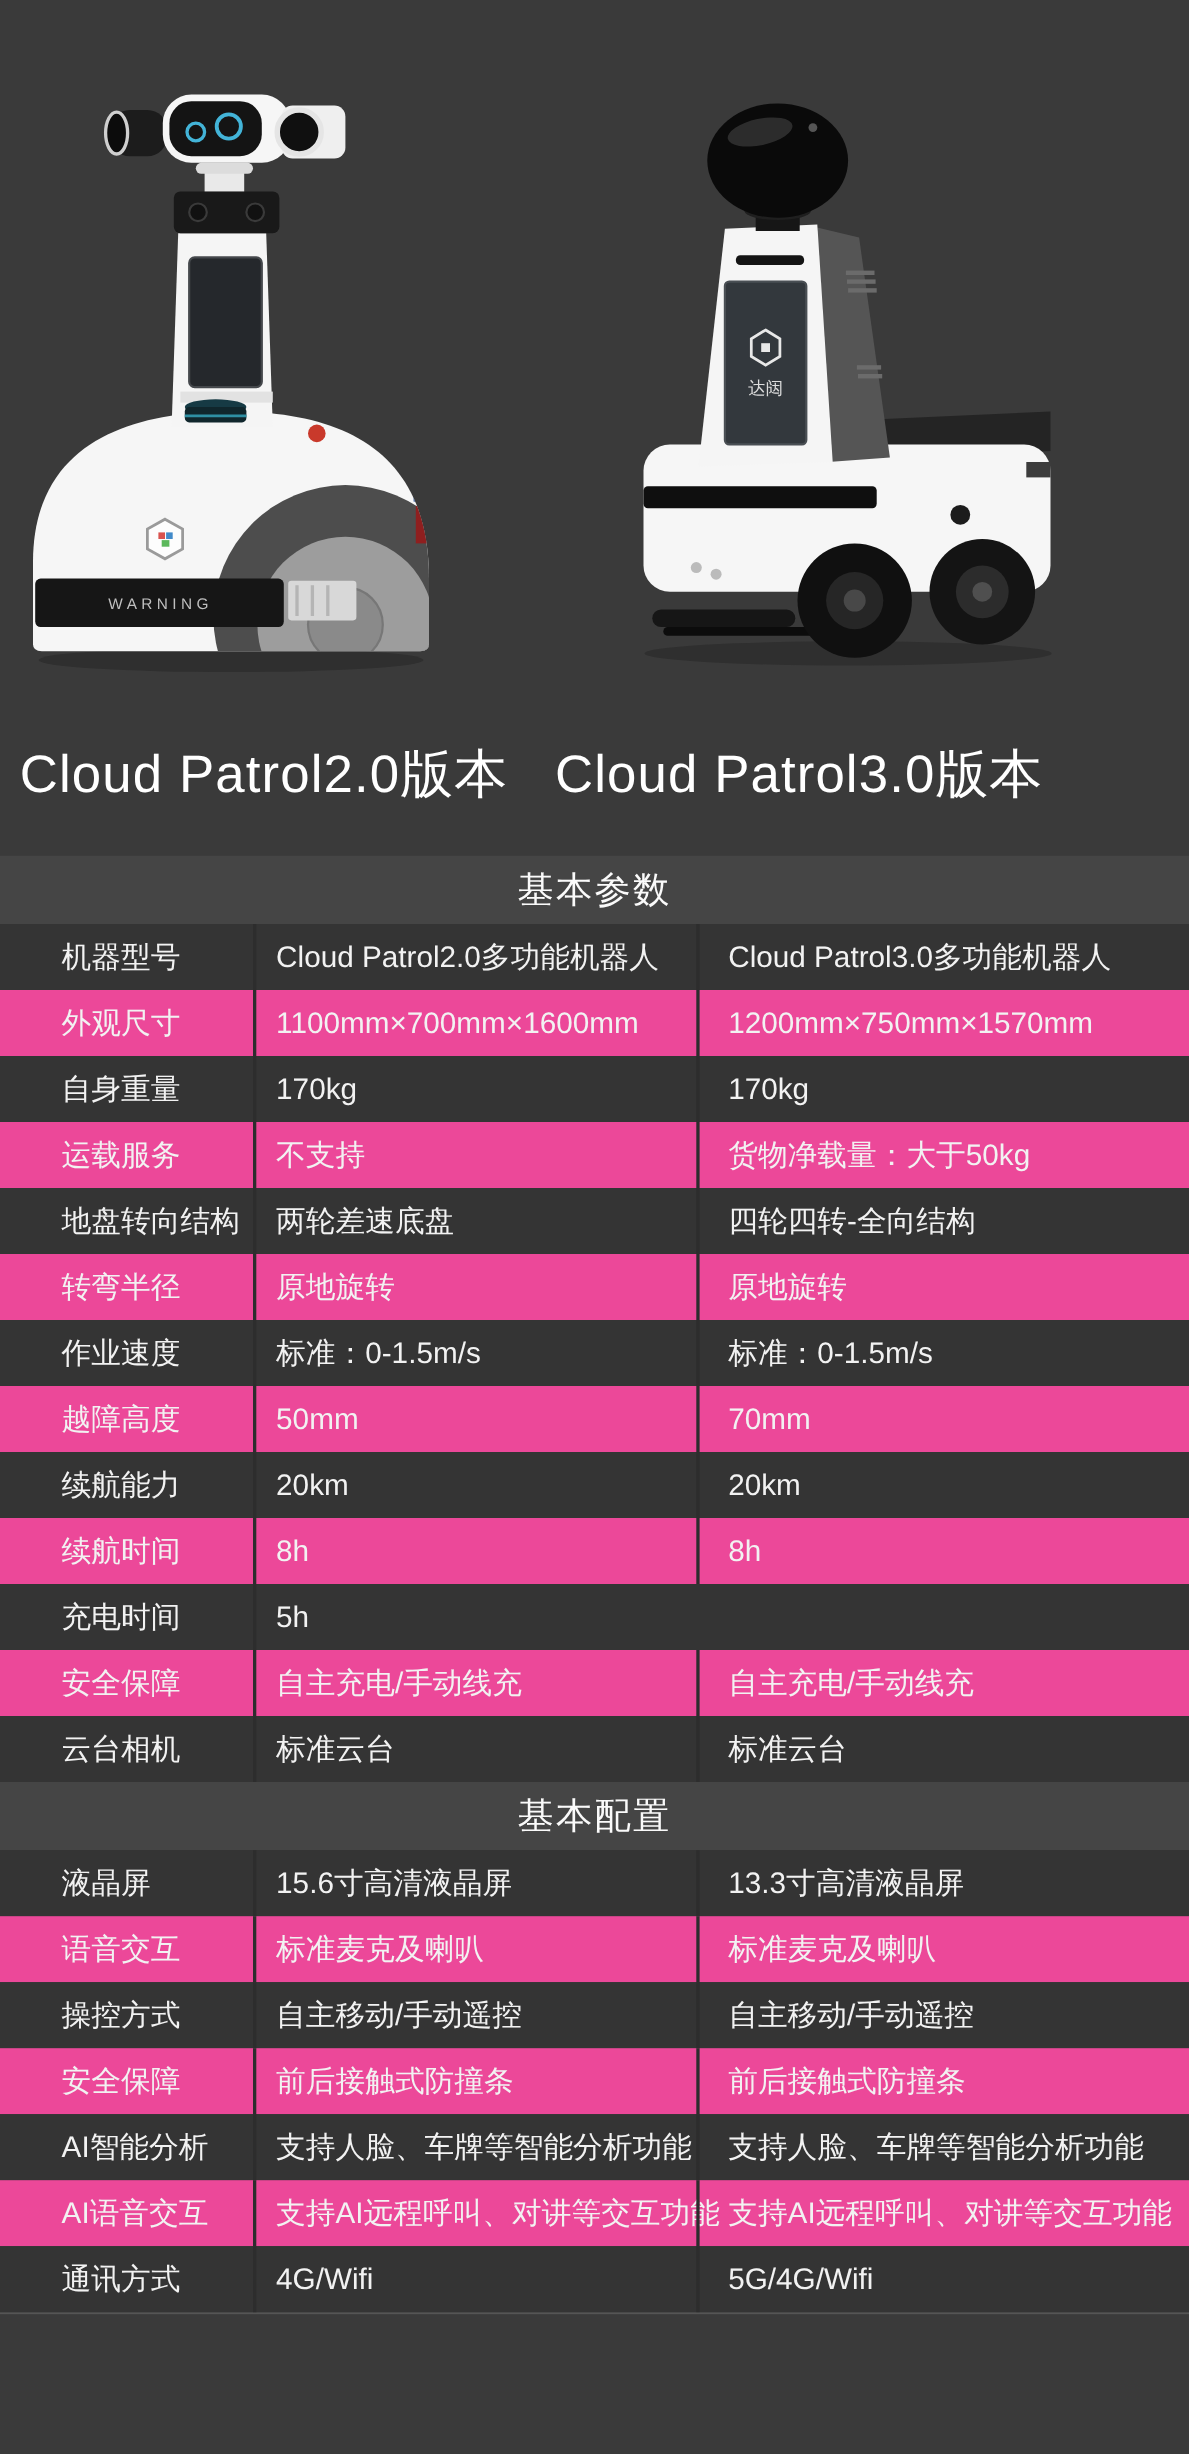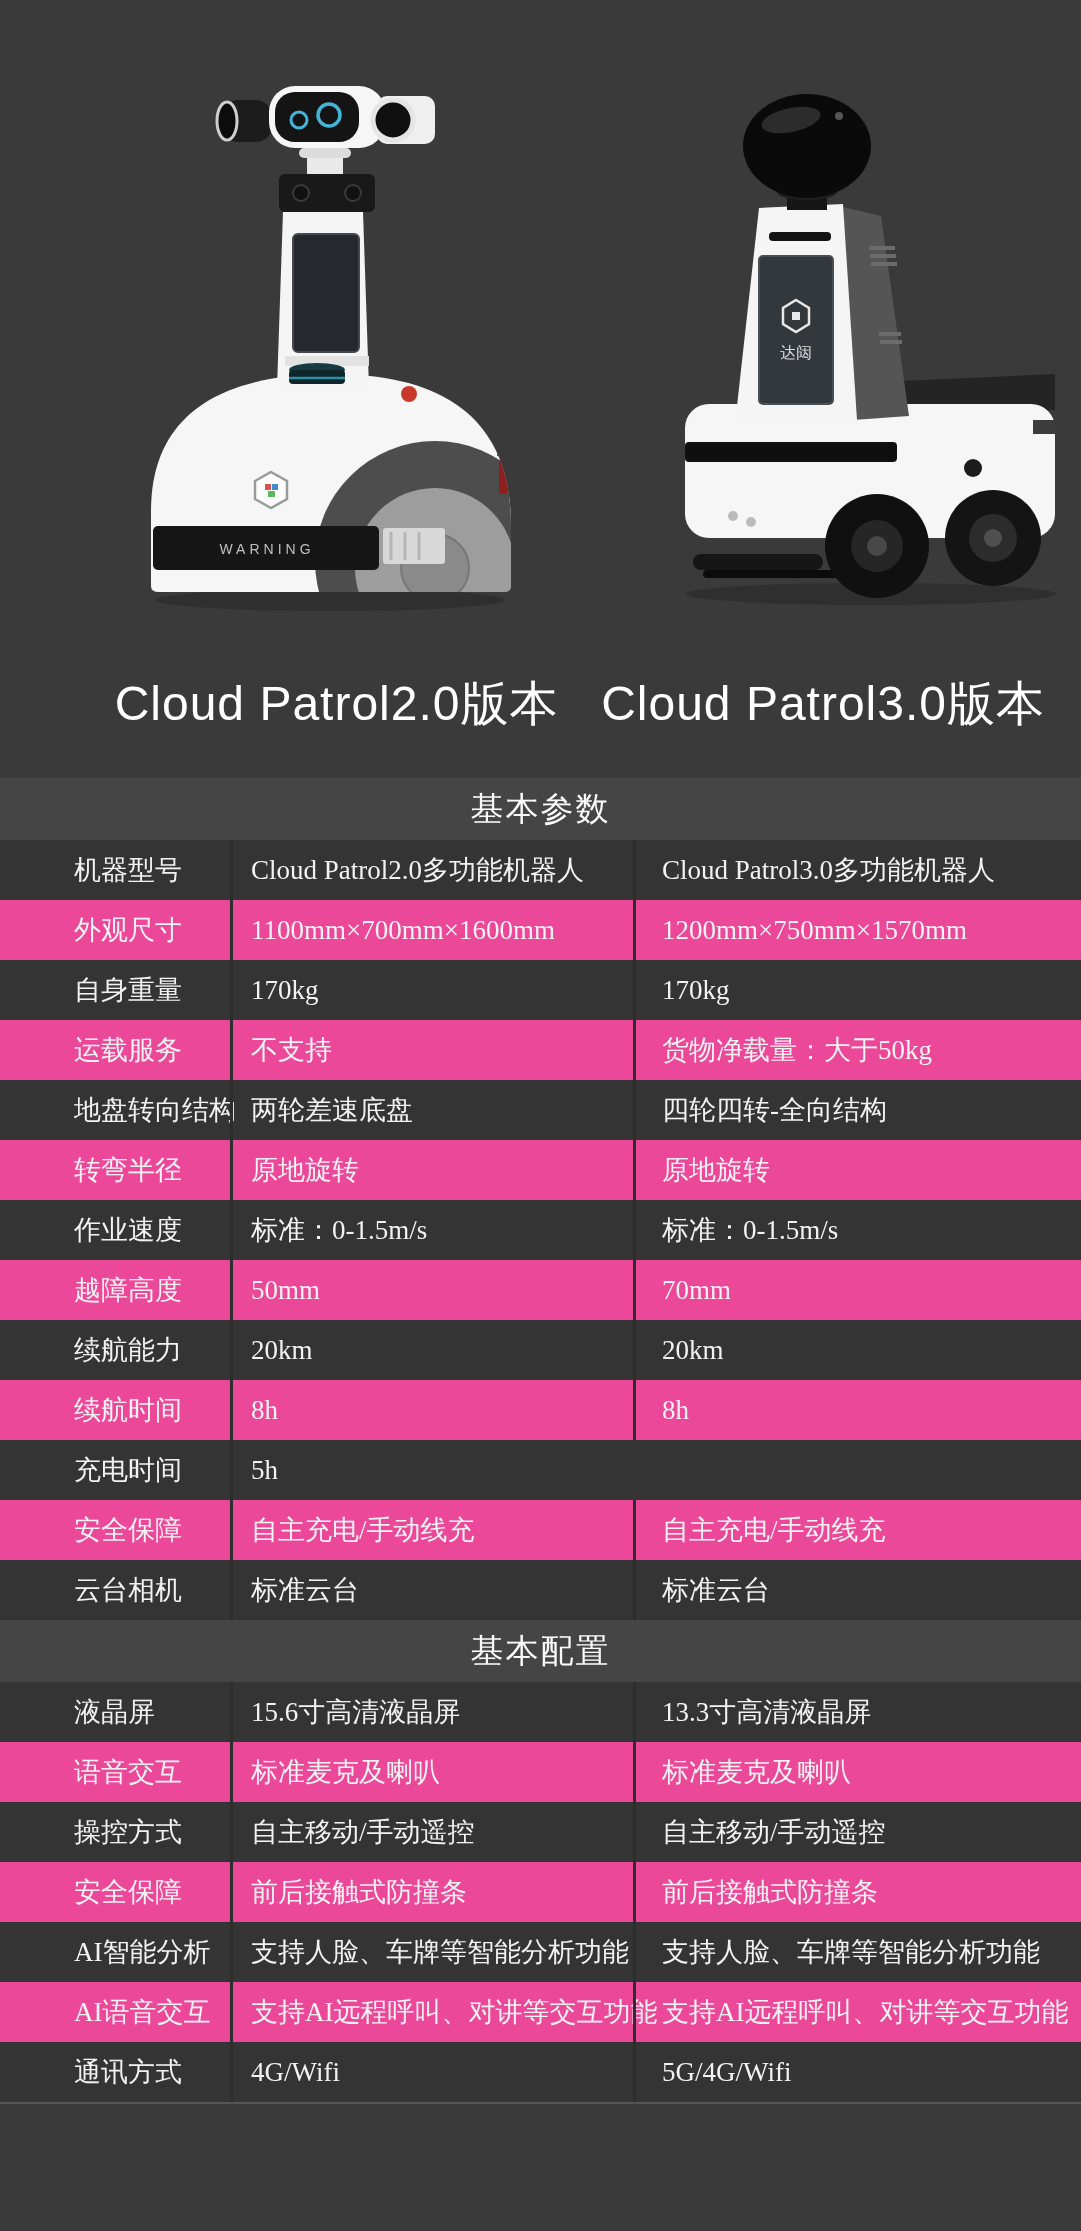--- a/index.html
+++ b/index.html
@@ -4,36 +4,36 @@
 <style>
   html,body{margin:0;padding:0;background:#3a3a3a;}
   .screen{
     width:1081px;height:2231px;overflow:hidden;position:relative;
     background:#3a3a3a;color:#f2f2f2;
     font-family:"Liberation Sans","DejaVu Sans",sans-serif;
     display:flex;flex-direction:column;
   }
   
   .hero{height:778px;display:flex;flex:0 0 auto;}
-  .product{width:50%;display:flex;flex-direction:column;align-items:flex-end;justify-content:flex-end;padding-bottom:42px;}
+  .product{width:50%;display:flex;flex-direction:column;align-items:flex-start;justify-content:flex-end;padding-bottom:42px;}
   .robot-art{flex:1;display:flex;align-items:center;justify-content:center;}
   .product-title{font-size:48px;font-weight:400;color:#ffffff;letter-spacing:1px;white-space:nowrap;}
   .product--left .product-title{transform:translateX(18px);}
   .product--right .product-title{transform:translateX(-36px);}
   
-  .spec-table{width:100%;border-bottom:2px solid #555555;flex:0 0 auto;font-family:Liberation Serif, serif;}
+  .spec-table{width:100%;border-bottom:2px solid #555555;flex:0 0 auto;}
   .section-header{
     height:62px;background:#454545;display:flex;align-items:center;justify-content:center;
     font-size:33px;color:#fafafa;letter-spacing:2px;
   }
   .row{height:60px;display:flex;}
   .row.dark{background:#343434;}
   .row.light{background:#ec4899;}
   .cell{display:flex;align-items:center;font-size:27px;white-space:nowrap;box-sizing:border-box;color:#f2f2f2;}
-  .cell.label{width:230px;padding-left:74px;}
+  .cell.label{width:230px;padding-left:56px;}
   .cell.v1{width:403px;padding-left:18px;border-left:3px solid #2d2d2d;}
   .cell.v2{flex:1;padding-left:26px;border-left:3px solid #2d2d2d;}
   .footer-space{flex:1;background:#3a3a3a;}
 </style>
 </head>
 <body>
 
 <div class="screen">
 
   <div class="hero">

